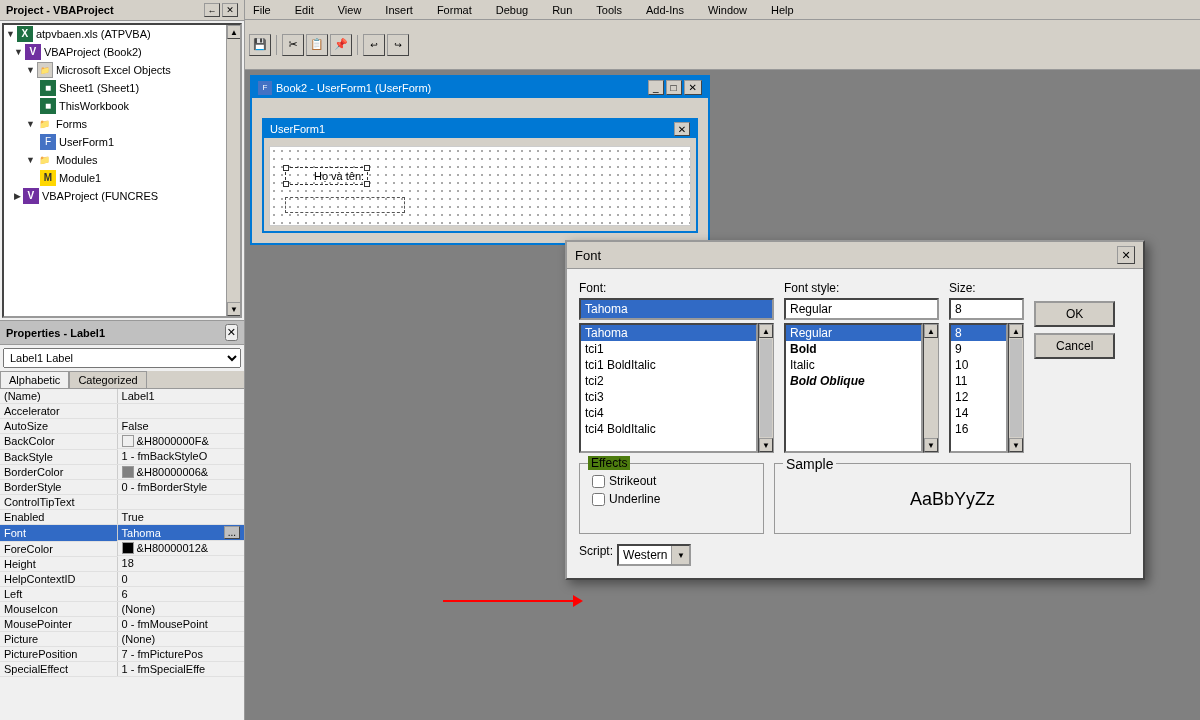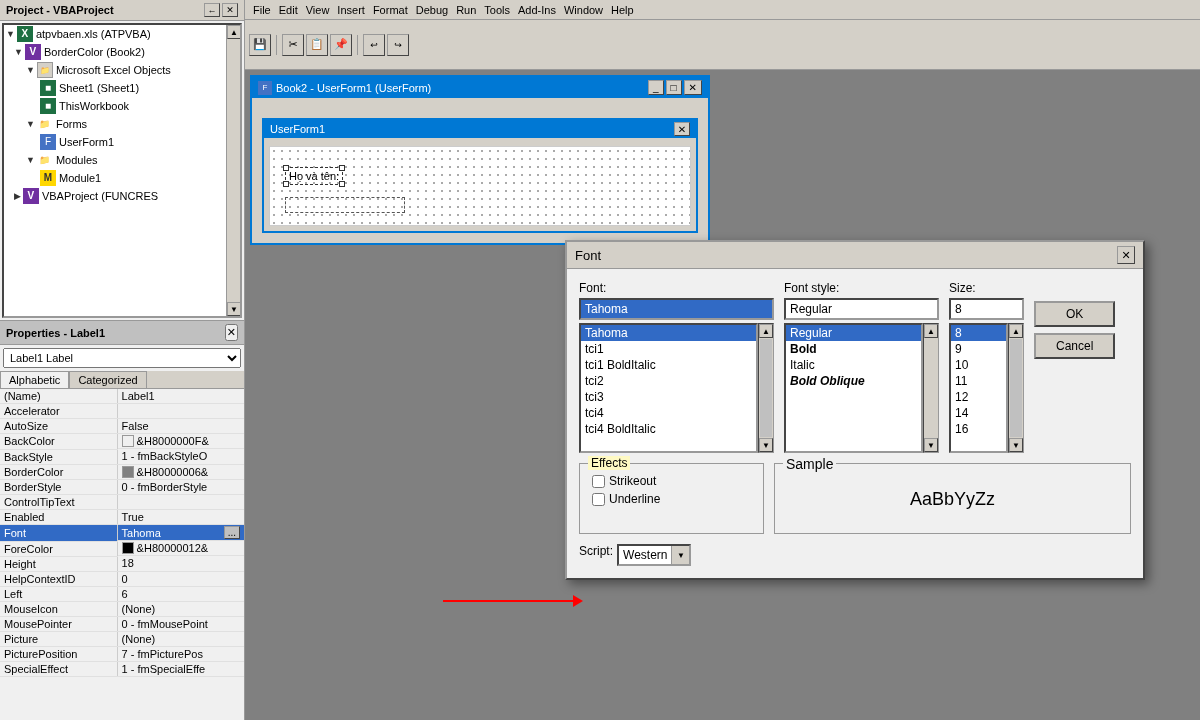--- a/index.html
+++ b/index.html
@@ -50,21 +50,21 @@
     .font-list-item { padding: 1px 4px; font-size: 12px; cursor: default; }
     .font-list-item.selected { background: #316ac5; color: white; }
     .size-list-item { padding: 1px 4px; font-size: 12px; cursor: default; }
     .size-list-item.selected { background: #316ac5; color: white; }
     .checkbox-row { display: flex; align-items: center; gap: 4px; margin-bottom: 4px; font-size: 12px; }
     .checkbox-row input { width: 13px; height: 13px; }
 
     .dialog-buttons { display: flex; flex-direction: column; gap: 6px; justify-content: flex-start; padding-top: 20px; }
     .dialog-btn { background: #d4d0c8; border: 2px outset #999; padding: 4px 20px; font-size: 12px; cursor: pointer; min-width: 70px; text-align: center; }
 
-    .vbe-header { height: 20px; background: #d4d0c8; border-bottom: 1px solid #999; display: flex; align-items: center; padding: 0 4px; font-size: 11px; }
+    .vbe-header { height: 20px; background: #d4d0c8; border-bottom: 1px solid #999; display: flex; align-items: center; padding: 0 4px; font-size: 11px; gap: 16px; }
     .menu-item { cursor: pointer; padding: 2px 4px; font-size: 11px; }
 
     .icon-excel { display: inline-block; width: 14px; height: 14px; background: #1d6f42; font-size: 8px; color: white; text-align: center; line-height: 14px; font-weight: bold; }
     .icon-vba { display: inline-block; width: 14px; height: 14px; background: #7030a0; font-size: 8px; color: white; text-align: center; line-height: 14px; font-weight: bold; }
     .icon-sheet { display: inline-block; width: 14px; height: 14px; background: #1d6f42; font-size: 7px; color: white; text-align: center; line-height: 14px; }
     .icon-form { display: inline-block; width: 14px; height: 14px; background: #4472c4; font-size: 7px; color: white; text-align: center; line-height: 14px; }
     .icon-module { display: inline-block; width: 14px; height: 14px; background: #ffd700; font-size: 8px; color: #333; text-align: center; line-height: 14px; font-weight: bold; }
     .expand-icon { font-size: 9px; margin-right: 2px; color: #333; }
 
     .selected-row td { background: #316ac5 !important; color: white !important; }
@@ -87,21 +87,21 @@
       <div style="flex:1; overflow:hidden;">
 
         <div class="tree-item" style="padding-left:2px;">
           <span class="expand-icon">▼</span>
           <span class="icon icon-excel">X</span>
           <span style="font-size:11px;">atpvbaen.xls (ATPVBA)</span>
         </div>
         <div class="tree-item" style="padding-left:10px;">
           <span class="expand-icon">▼</span>
           <span class="icon icon-vba">V</span>
-          <span style="font-size:11px;">BorderColor (Book2)</span>
+          <span style="font-size:11px;">VBAProject (Book2)</span>
         </div>
         <div class="tree-item" style="padding-left:22px;">
           <span class="expand-icon">▼</span>
           <span class="icon" style="background:#d4d0c8; border:1px solid #999; font-size:8px;">📁</span>
           <span style="font-size:11px;">Microsoft Excel Objects</span>
         </div>
         <div class="tree-item" style="padding-left:36px;">
           <span class="icon icon-sheet">■</span>
           <span style="font-size:11px;">Sheet1 (Sheet1)</span>
         </div>
@@ -300,21 +300,21 @@
               background-image: radial-gradient(circle, #aaa 1px, transparent 1px);
               background-size: 8px 8px;">
 
               <div style="position:absolute; top:20px; left:15px;">
                 <div style="border:1px dashed #333; padding:1px 3px; position:relative;">
                   
                   <div style="position:absolute; top:-3px; left:-3px; width:6px; height:6px; background:white; border:1px solid #333;"></div>
                   <div style="position:absolute; top:-3px; right:-3px; width:6px; height:6px; background:white; border:1px solid #333;"></div>
                   <div style="position:absolute; bottom:-3px; left:-3px; width:6px; height:6px; background:white; border:1px solid #333;"></div>
                   <div style="position:absolute; bottom:-3px; right:-3px; width:6px; height:6px; background:white; border:1px solid #333;"></div>
-                  <span style="font-family:Tahoma, sans-serif; font-size:11px;">Họ và tên:</span>
+                  <span style="font-family:Tahoma, sans-serif; font-size:11px;margin-left:25px;">Họ và tên:</span>
                 </div>
               </div>
 
               <div style="position:absolute; top:50px; left:15px; border:1px dashed #555; width:120px; height:16px;"></div>
             </div>
           </div>
         </div>
       </div>
 
       <div style="position:absolute; left:198px; top:525px; display:flex; align-items:center; z-index:20;">
@@ -393,21 +393,21 @@
 
             <div class="dialog-buttons">
               <button class="dialog-btn">OK</button>
               <button class="dialog-btn">Cancel</button>
             </div>
           </div>
 
           <div style="display:flex; gap:10px;">
 
             <div style="border:1px solid #999; padding:10px 12px 8px 12px; position:relative; width:185px;">
-              <span style="position:absolute; top:-8px; left:8px; background:#fef9c3; padding:0 3px; font-size:12px;">Effects</span>
+              <span style="position:absolute; top:-8px; left:8px; background:#4d7c0f; padding:0 3px; font-size:12px;">Effects</span>
               <div class="checkbox-row">
                 <input type="checkbox" style="">
                 <span>Strikeout</span>
               </div>
               <div class="checkbox-row">
                 <input type="checkbox" style="">
                 <span>Underline</span>
               </div>
             </div>
 

